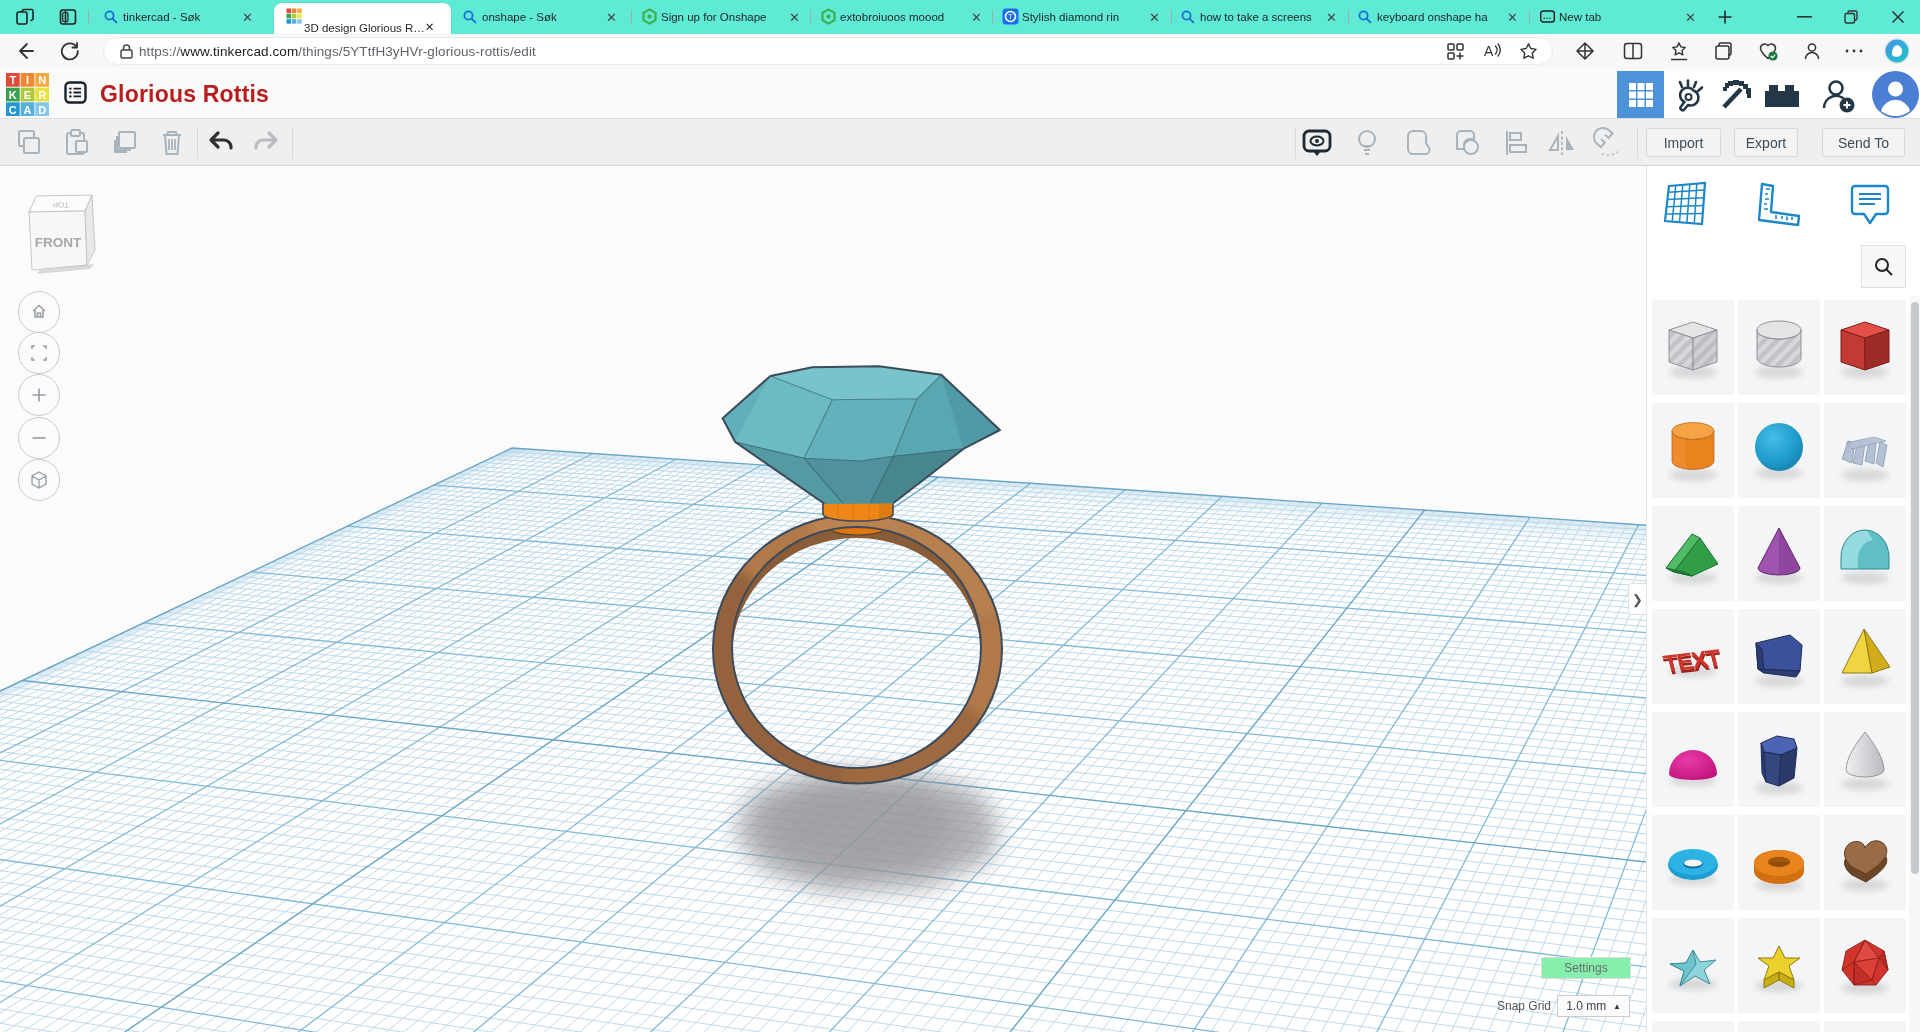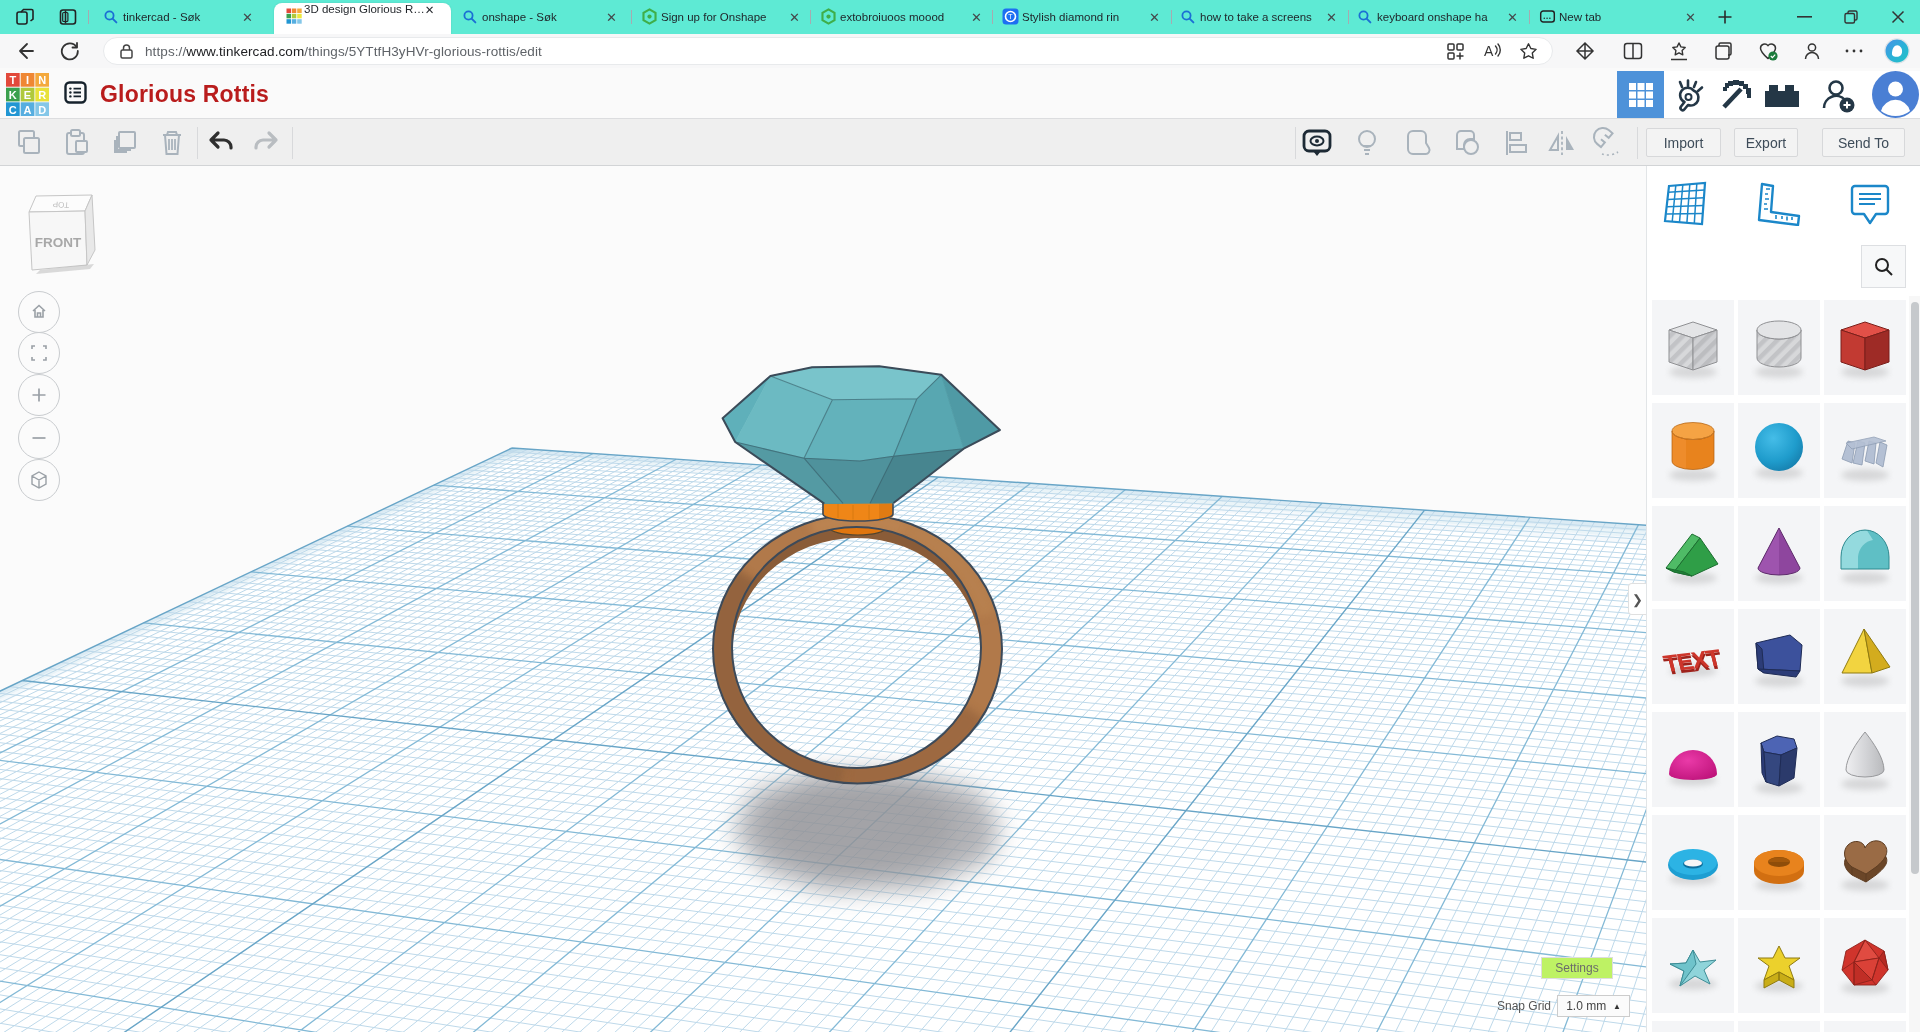--- a/index.html
+++ b/index.html
@@ -2,37 +2,37 @@
 <html><head><meta charset="utf-8">
 <style>
 *{margin:0;padding:0;box-sizing:border-box}
 html,body{width:1920px;height:1032px;overflow:hidden;font-family:"Liberation Sans",sans-serif;background:#fff}
 .abs{position:absolute}
 #tabbar{position:absolute;left:0;top:0;width:1920px;height:34px;background:#5eead4}
 .tab{position:absolute;top:0;height:34px;display:flex;align-items:center;font-size:11.5px;color:#1f2328}
 .tab .ttl{white-space:nowrap;overflow:hidden;flex:1}
 .tab .cx{font-size:13px;color:#44474a;margin-left:4px;font-weight:400}
 .tabsep{position:absolute;top:10px;width:1px;height:14px;background:#a6abb0}
-#activetab{position:absolute;top:3px;height:31px;background:#fff;border-radius:8px 8px 0 0;display:flex;align-items:flex-start;font-size:11.5px;color:#1f2328;box-shadow:0 0 2px rgba(0,0,0,.12)}
+#activetab{position:absolute;top:3px;height:31px;background:#fff;border-radius:8px 8px 0 0;display:flex;align-items:flex-end;font-size:11.5px;color:#1f2328;box-shadow:0 0 2px rgba(0,0,0,.12)}
 #addrrow{position:absolute;left:0;top:34px;width:1920px;height:34px;background:#f7f7f8}
 #pill{position:absolute;left:103px;top:3px;width:1450px;height:28px;background:#fff;border:1px solid #e8eaec;border-radius:14px;display:flex;align-items:center}
-#urltext{font-size:13.5px;color:#202124;margin-left:10px;letter-spacing:.1px}
+#urltext{font-size:13.5px;color:#202124;margin-left:4px;letter-spacing:.1px}
 #urltext .gy{color:#5f6368}
 #appheader{position:absolute;left:0;top:68px;width:1920px;height:50px;background:#fafafa}
 #toolbar{position:absolute;left:0;top:118px;width:1920px;height:48px;background:#efefef;border-top:1px solid #dcdddf;border-bottom:1px solid #d2d4d6}
 .tbsep{position:absolute;top:8px;width:1px;height:32px;background:#d8d9db}
 .tbbtn{position:absolute;top:9px;height:29px;background:#f3f3f3;border:1px solid #d7d8da;border-radius:2px;font-size:14px;color:#3e4c59;display:flex;align-items:center;justify-content:center}
 #canvas{position:absolute;left:0;top:166px;width:1646px;height:866px;background:#fbfbfb;overflow:hidden}
 #panel{position:absolute;left:1646px;top:166px;width:274px;height:866px;background:#ffffff;border-left:1px solid #e2e5e7}
 .tile{position:absolute;width:82px;height:95px;background:#f4f5f7}
 .navc{position:absolute;left:18px;width:42px;height:42px;border-radius:50%;border:1px solid #c9cccf;background:#fbfbfb;display:flex;align-items:center;justify-content:center}
 #selbox{position:absolute;left:5px;top:79px;width:206px;height:43px;background:#f7f8f9;border:1px solid #dddfe2;display:flex;align-items:center;font-size:15px;color:#4a5866}
 #searchbox{position:absolute;left:214px;top:79px;width:45px;height:43px;background:#f7f8f9;border:1px solid #dddfe2;display:flex;align-items:center;justify-content:center}
 .hbtn{position:absolute;top:0;height:47px;background:#fff;display:flex;align-items:center;justify-content:center}
-#settingsbtn{position:absolute;left:1541px;top:791px;width:72px;height:22px;background:#bef264;border:1px solid #ddd;font-size:12px;color:#6b6b6b;display:flex;align-items:center;justify-content:center}
+#settingsbtn{position:absolute;left:1541px;top:791px;width:90px;height:22px;background:#86efac;border:1px solid #ddd;font-size:12px;color:#6b6b6b;display:flex;align-items:center;justify-content:center}
 #snaplbl{position:absolute;left:1497px;top:833px;font-size:12px;color:#555}
 #snapdd{position:absolute;left:1557px;top:829px;width:73px;height:22px;background:#fbfbfb;border:1px solid #ccc;font-size:12px;color:#444;display:flex;align-items:center;justify-content:center}
 #collapser{position:absolute;left:1628px;top:417px;width:18px;height:32px;background:#fff;border:1px solid #e0e0e0;border-right:none;border-radius:4px 0 0 4px;display:flex;align-items:center;justify-content:center;font-size:13px;color:#555}
 </style></head><body>
 <div id="tabbar">
     <svg class="abs" style="left:14px;top:7px" width="20" height="20" viewBox="0 0 20 20">
       <rect x="3" y="5" width="10" height="12" rx="2" fill="none" stroke="#222" stroke-width="1.6"></rect>
       <path d="M7 5 l2.5-2.5 h8 a1.5 1.5 0 0 1 1.5 1.5 v8 L16.5 14" fill="none" stroke="#222" stroke-width="1.6"></path>
     </svg>
     <svg class="abs" style="left:58px;top:7px" width="20" height="20" viewBox="0 0 20 20">

